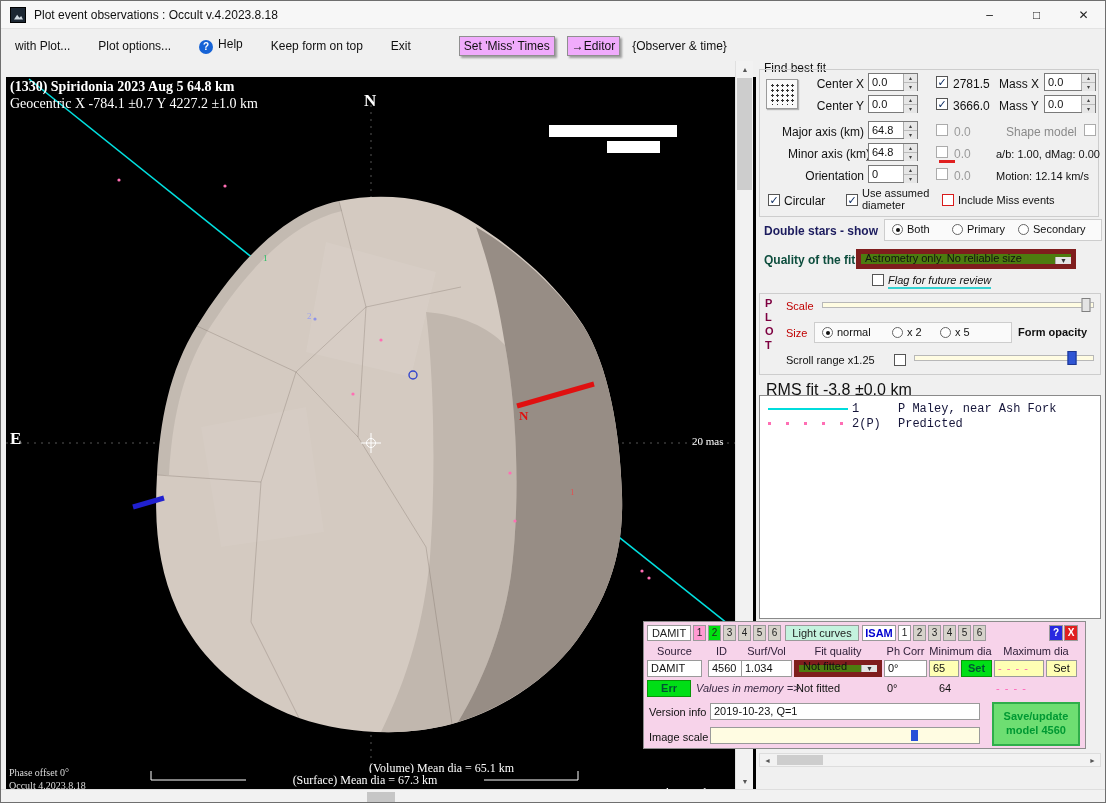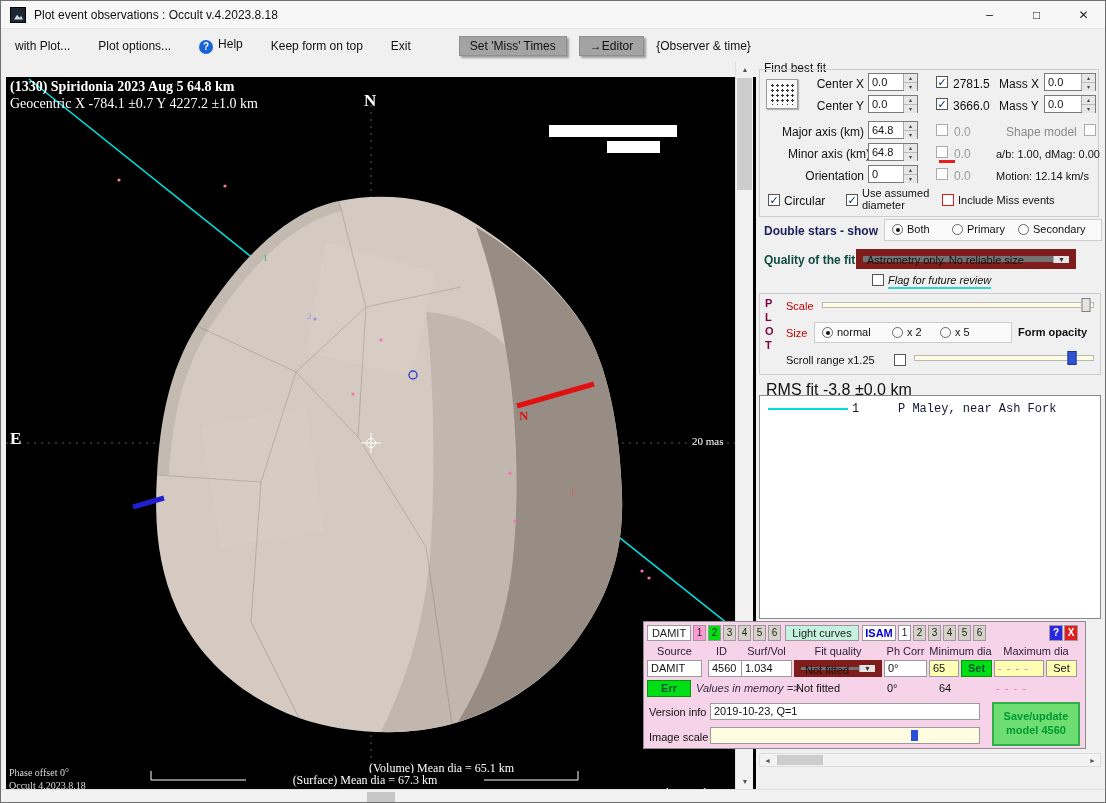--- a/index.html
+++ b/index.html
@@ -10,21 +10,21 @@
 .titlebar{position:absolute;left:0;top:0;width:1106px;height:28px;background:#f7f7f7;border-bottom:1px solid #e3e3e3;display:flex;align-items:center}
 .app-ic{width:16px;height:16px;margin:0 8px 0 9px;background:#1c2733;border:1px solid #000;position:relative}
 .app-ic::after{content:"";position:absolute;left:3px;top:6px;width:9px;height:6px;background:#cfd8e0;clip-path:polygon(0 100%,35% 20%,60% 70%,80% 40%,100% 100%)}
 .tb-title{font-size:12px;color:#101010}
 .tb-btns{margin-left:auto;display:flex;height:28px}
 .tb-btn{width:47px;height:28px;display:flex;align-items:center;justify-content:center;font-size:12px;color:#222}
 
 .menubar{position:absolute;left:0;top:29px;width:908px;height:31px;background:#f0f0f0;display:flex;align-items:center;padding-left:14px}
 .mitem{margin-right:28px;white-space:nowrap}
 .help-ic{width:14px;height:14px;border-radius:50%;background:#1663d6;color:#fff;font-size:10px;font-weight:bold;display:inline-flex;align-items:center;justify-content:center;margin-right:5px;vertical-align:-2px}
-.mbtn{border:1px solid #8f8f8f;background:#a3a3a3;box-shadow:1.5px 1.5px 2px rgba(0,0,0,.35);padding:2px 10px;margin-right:12px;white-space:nowrap}
+.mbtn{border:1px solid #8f8f8f;background:#f0abfc;box-shadow:1.5px 1.5px 2px rgba(0,0,0,.35);padding:2px 4px;margin-right:12px;white-space:nowrap}
 
 .plot{position:absolute;left:5px;top:76px;width:787px;height:728px;background:#000;overflow:hidden}
 .plot .lbl{position:absolute;color:#fff;font-family:"Liberation Serif",serif;white-space:nowrap}
 .hl{background:#fff;color:#001a80;padding:0 3px;font-family:"Liberation Sans",sans-serif;font-size:11px;font-weight:bold}
 .onblack{background:#000;padding:0 4px}
 
 .vscroll{position:absolute;left:734px;top:60px;width:18px;height:728px;background:#f2f2f2;border-left:1px solid #e0e0e0}
 .sar{position:absolute;left:0;width:18px;height:16px;display:flex;align-items:center;justify-content:center;font-size:7px;color:#555}
 .vthumb{position:absolute;left:1px;top:17px;width:15px;height:112px;background:#cdcdcd}
 .hscroll-main{position:absolute;left:0;top:788px;width:1106px;height:15px;background:#f2f2f2;border-top:1px solid #dedede}
@@ -37,21 +37,21 @@
 .spin .v{flex:1;padding:2px 3px 0;font-size:11px}
 .spin .btns{width:14px;display:flex;flex-direction:column;border-left:1px solid #aaa}
 .spin .btns span{flex:1;font-size:6px;line-height:8px;text-align:center;background:#e6e6e6;color:#444}
 .spin .btns span:first-child{border-bottom:1px solid #bbb}
 .cb{position:absolute;width:12px;height:12px;border:1px solid #555;background:#fff;font-size:11px;line-height:10px;text-align:center;color:#0a2a60}
 .cb.checked::after{content:"✓"}
 .cb.red{border-color:#d81b1b}
 .cb.gray{border-color:#ababab}
 .radio{width:11px;height:11px;border:1px solid #666;border-radius:50%;background:#fff;display:inline-block;position:relative;vertical-align:-2px;margin-right:4px}
 .radio.sel::after{content:"";position:absolute;left:2.5px;top:2.5px;width:4px;height:4px;border-radius:50%;background:#111}
-.dd{position:absolute;background:#737373;border:7px solid #7f1d1d;display:flex;align-items:center}
+.dd{position:absolute;background:#4d7c0f;border:5px solid #7f1d1d;display:flex;align-items:flex-end}
 .dd .t{flex:1;padding:2px 4px 0;font-size:11px;white-space:nowrap;overflow:hidden}
 .dd .a{width:16px;background:#e4e4e4;border-left:1px solid #aaa;font-size:7px;display:flex;align-items:center;justify-content:center;color:#333}
 .slider{position:absolute}
 .slider .track{position:absolute;left:0;right:0;top:50%;height:6px;transform:translateY(-50%);background:#fffce2;border:1px solid #b8b8b8}
 .slider .thumb{position:absolute;top:50%;transform:translate(-50%,-50%);width:9px;height:14px;background:#e4e4e4;border:1px solid #808080}
 .slider .thumb.blue{background:#2f55d4;border-color:#1d3690}
 .lstbox{position:absolute;left:3px;top:334px;width:342px;height:224px;background:#fff;border:1px solid #8a8a8a;font-family:"Liberation Mono",monospace;font-size:12px;color:#15153a;padding:5px 4px}
 .obs-row{display:flex;align-items:center;height:15px}
 .obs-marker{width:88px}
 .cyan-line{width:80px;height:2px;background:#00dcdc;margin-left:4px}
@@ -323,20 +323,27 @@
     <div class="rl" style="left:10px;top:320px;font-size:16px">RMS fit -3.8 ±0.0 km</div>
 
     <div class="lstbox">
       <div class="obs-row">
         <span class="obs-marker">
             <span class="cyan-line" style="display:block"></span>
           </span>
         <span class="obs-num">1</span>
         <span>P Maley, near Ash Fork</span>
       </div>
+      <div class="obs-row">
+        <span class="obs-marker">
+            <span class="dot-line" style="display:block"></span>
+          </span>
+        <span class="obs-num">2(P)</span>
+        <span>Predicted</span>
+      </div>
     </div>
 
     <div class="rp-hscroll">
       <span class="ar" style="left:0">◄</span>
       <span class="ar" style="right:0">►</span>
       <span class="abs" style="left:17px;top:1px;width:46px;height:10px;background:#cdcdcd"></span>
     </div>
   </div>
 
   <div class="damit">

